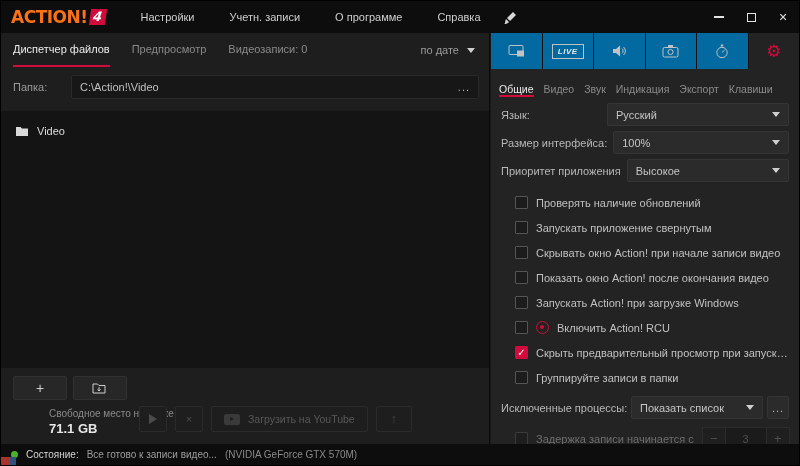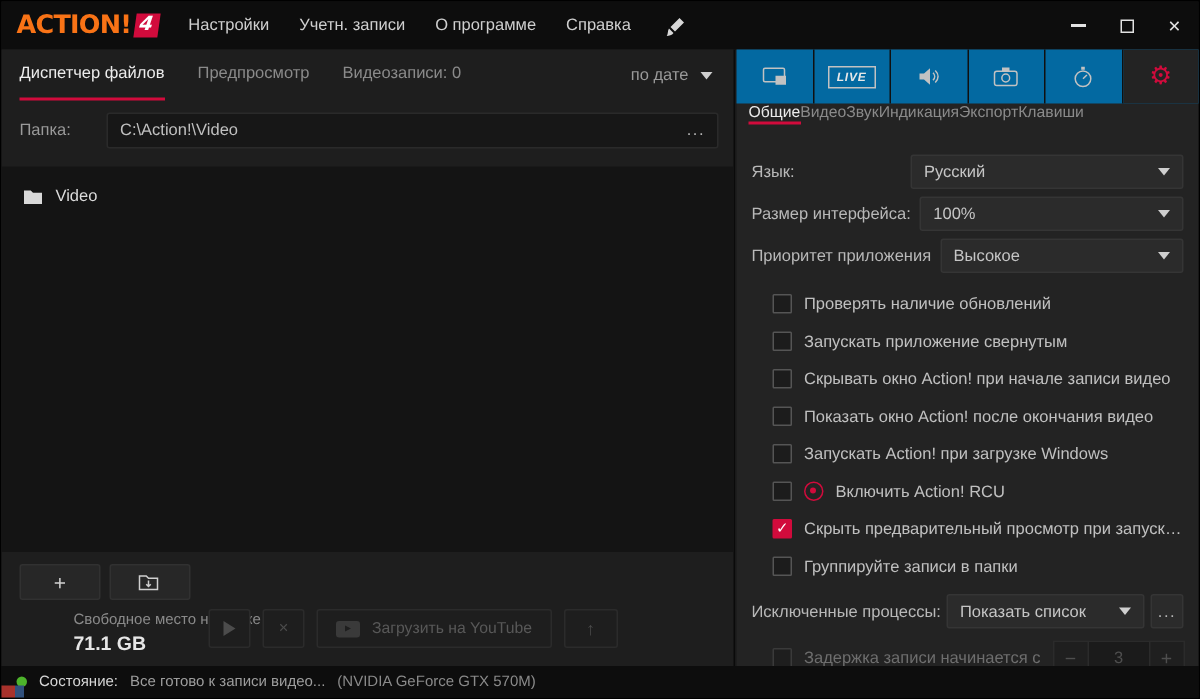--- a/index.html
+++ b/index.html
@@ -13,21 +13,21 @@
     position:relative;
   }
   .window { position:absolute; inset:0; background:#191919; border:1px solid #000; }
 
   
   .titlebar { position:absolute; top:0; left:0; right:0; height:32px; background:#0d0d0d; display:flex; align-items:center; }
   .logo { display:flex; align-items:center; margin-left:10px; cursor:default; }
   .logo-text { font-family:"DejaVu Sans", sans-serif; font-weight:bold; color:#f97316; font-size:17px; letter-spacing:-0.5px; }
   .logo-badge { font-family:"DejaVu Sans", sans-serif; font-weight:bold; font-style:italic; color:#fff; background:var(--accent,#d10b3c); font-size:13px; padding:0 4px 1px 3px; margin-left:2px; transform:skewX(-8deg); }
   .menu { display:flex; gap:20px; margin-left:20px; color:#cfcfcf; }
-  .menu-item { cursor:default; }
+  .menu-item { cursor:default;margin-left:15px; }
   .brush { margin-left:22px; display:flex; align-items:center; }
   .win-controls { margin-left:auto; display:flex; height:32px; }
   .win-btn { width:32px; height:32px; display:flex; align-items:center; justify-content:center; color:#e2e2e2; }
   .min-glyph { width:10px; height:2px; background:#e2e2e2; }
   .max-glyph { width:9px; height:9px; border:1px solid #e2e2e2; }
   .close-glyph { font-size:14px; line-height:1; }
 
   
   .files-panel { position:absolute; top:32px; left:0; width:489px; bottom:21px; background:#1e1e1e; border-right:1px solid #0a0a0a; }
   .file-tabs { height:34px; display:flex; align-items:stretch; padding-left:12px; gap:22px; position:relative; }
@@ -57,21 +57,21 @@
   .upload-btn { width:36px; flex-direction:column; font-size:12px; line-height:1; }
 
   
   .settings-panel { position:absolute; top:32px; left:490px; right:0; bottom:21px; background:#232323; }
   .icon-tabs { height:36px; display:flex; background:#0369a1; }
   .icon-tab { flex:1; display:flex; align-items:center; justify-content:center; border-right:1px solid #101010; color:#c2c2c2; }
   .icon-tab:last-child { border-right:none; }
   .icon-tab.active { background:#232323; }
   .gear-glyph { font-family:"DejaVu Sans", sans-serif; font-size:17px; color:var(--accent,#d10b3c); line-height:1; }
   .live-pill { font-size:8px; font-style:italic; font-weight:bold; letter-spacing:0.5px; border:1px solid #c2c2c2; padding:2px 5px; color:#e8e8e8; }
-  .sub-tabs { height:28px; display:flex; align-items:flex-start; padding:0 8px; font-size:10.5px; }
+  .sub-tabs { height:28px; display:flex; align-items:flex-end; gap:10px; padding:0 8px; font-size:10.5px; }
   .sub-tab { display:flex; align-items:center; color:#8a8a8a; border-bottom:2px solid transparent; }
   .sub-tab.active { color:#ececec; border-bottom-color:var(--accent,#d10b3c); }
   .settings-body { padding:6px 10px 0 10px; }
   .setting-row { display:flex; align-items:center; margin-bottom:5px; }
   .setting-label { color:#b8b8b8; min-width:100px; }
   .dropdown { flex:1; height:23px; background:#2b2b2b; border:1px solid #353535; border-radius:2px; display:flex; align-items:center; padding:0 8px; color:#c5c5c5; margin-left:6px; }
   .dropdown .caret-down { margin-left:auto; }
   .cb-list { margin-top:8px; }
   .cb-row { height:25px; display:flex; align-items:center; gap:8px; padding-left:14px; white-space:nowrap; }
   .cb { width:13px; height:13px; border:1px solid #555; background:#1c1c1c; border-radius:1px; flex:0 0 auto; display:flex; align-items:center; justify-content:center; }

